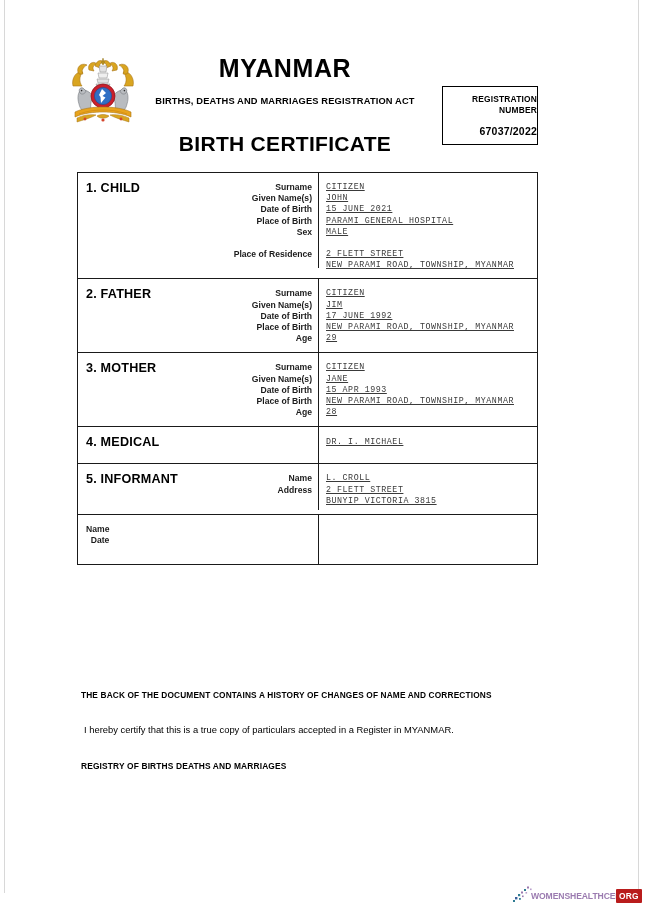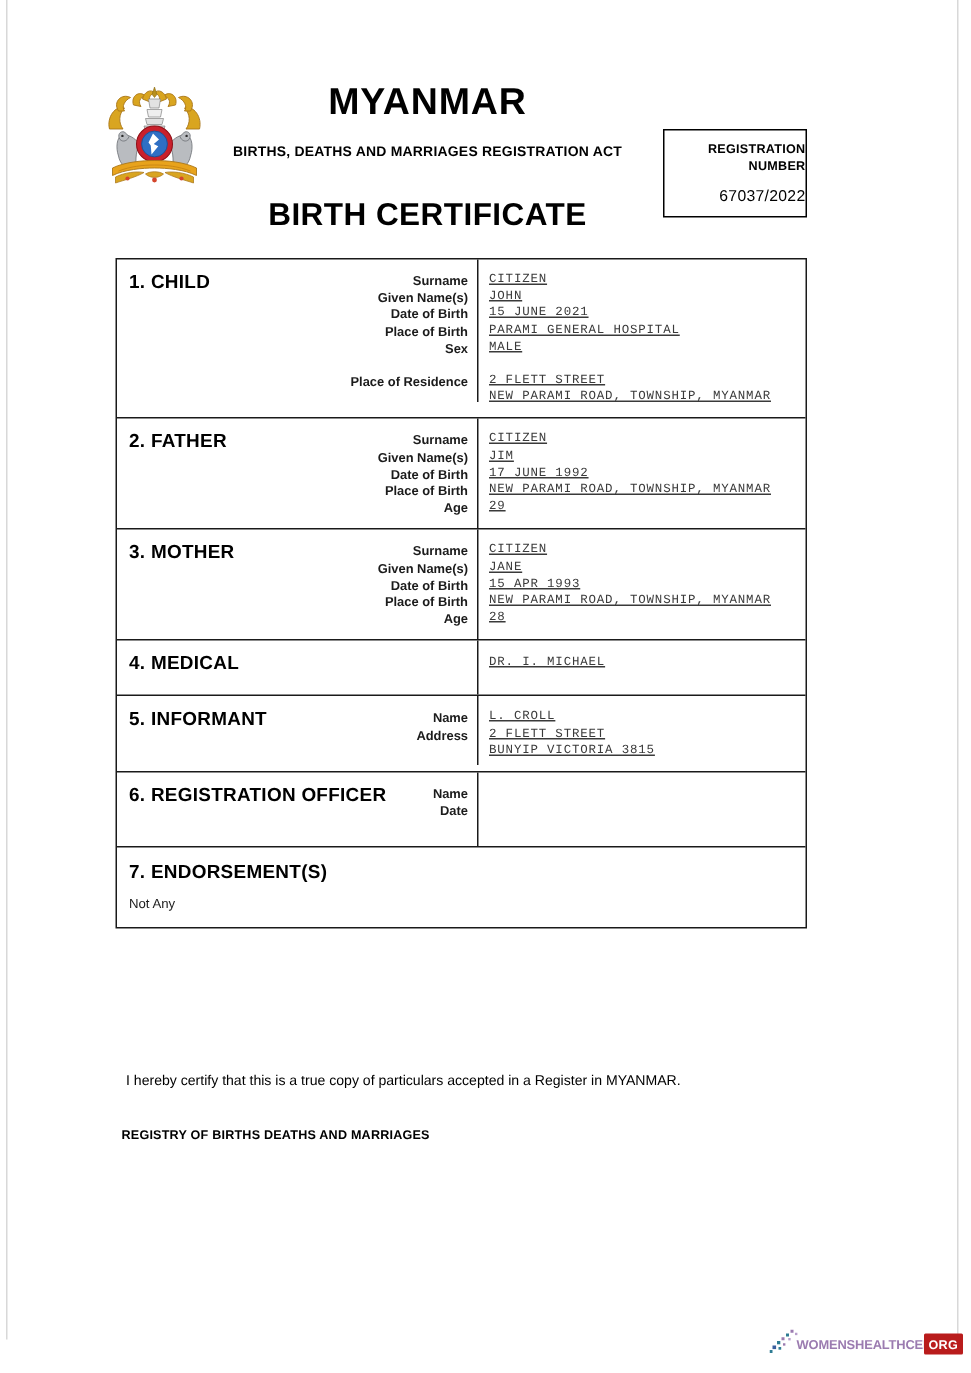--- a/index.html
+++ b/index.html
@@ -91,21 +91,21 @@
     padding-top: 7px;
   }
   .regbox .rb-label {
     font-size: 8.4px;
     font-weight: bold;
     line-height: 11px;
     letter-spacing: 0.2px;
   }
   .regbox .rb-num {
     font-size: 10.5px;
-    font-weight: normal;
+    font-weight: bold;
     margin-top: 9px;
     letter-spacing: 0.2px;
   }
 
   
   .tbl {
     position: absolute;
     left: 72px;
     top: 172px;
     width: 461px;
@@ -457,40 +457,34 @@
             <span class="v">BUNYIP VICTORIA 3815</span>
           </div>
         </div>
       </div>
     </div>
 
     <div class="sec">
       <div class="sec-inner">
         <div class="sec-left" style="padding-bottom:18px;">
           <div class="row-flex">
-            <div class="sec-heading">6. REGISTRATION OFFICER</div>
             <div class="labels">
               <div class="lbl">Name</div>
               <div class="lbl">Date</div>
             </div>
           </div>
         </div>
       </div>
     </div>
 
-    <div class="sec">
-      <div class="endorse">
-        <div class="sec-heading">7. ENDORSEMENT(S)</div>
-        <div class="endorse-val">Not Any</div>
-      </div>
-    </div>
 
   </div>
 
   <div class="footer">
+    <div class="foot-notice">THE BACK OF THE DOCUMENT CONTAINS A HISTORY OF CHANGES OF NAME AND CORRECTIONS</div>
     <div class="foot-certify">I hereby certify that this is a true copy of particulars accepted in a Register in MYANMAR.</div>
     <div class="foot-registry">REGISTRY OF BIRTHS DEATHS AND MARRIAGES</div>
 
   </div>
 
   <div class="watermark">
     <div class="wm-dots">
       <svg width="22" height="18" viewBox="0 0 22 18" xmlns="http://www.w3.org/2000/svg">
         <rect x="14" y="0.5" width="2" height="2" fill="#9b7bb0"></rect>
         <rect x="17" y="2.5" width="1.6" height="1.6" fill="#b89ecb"></rect>

